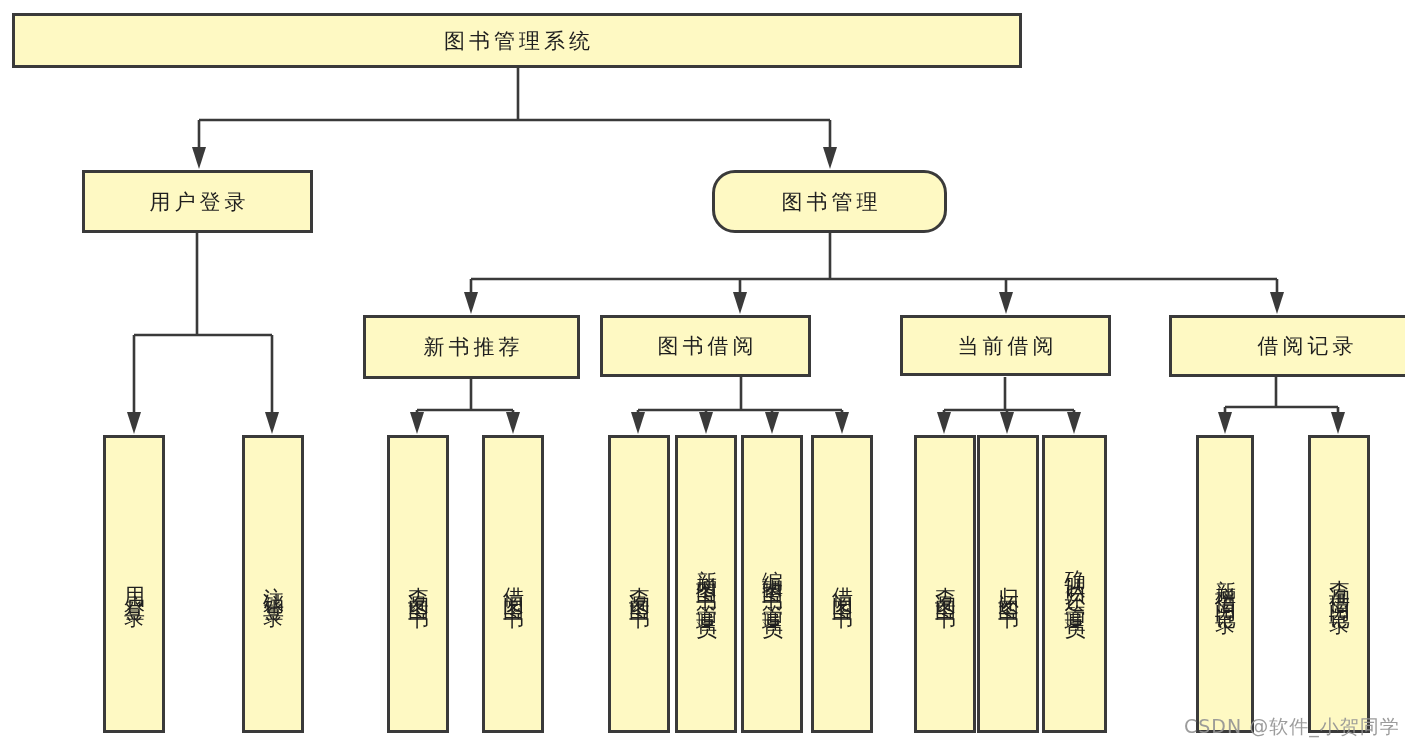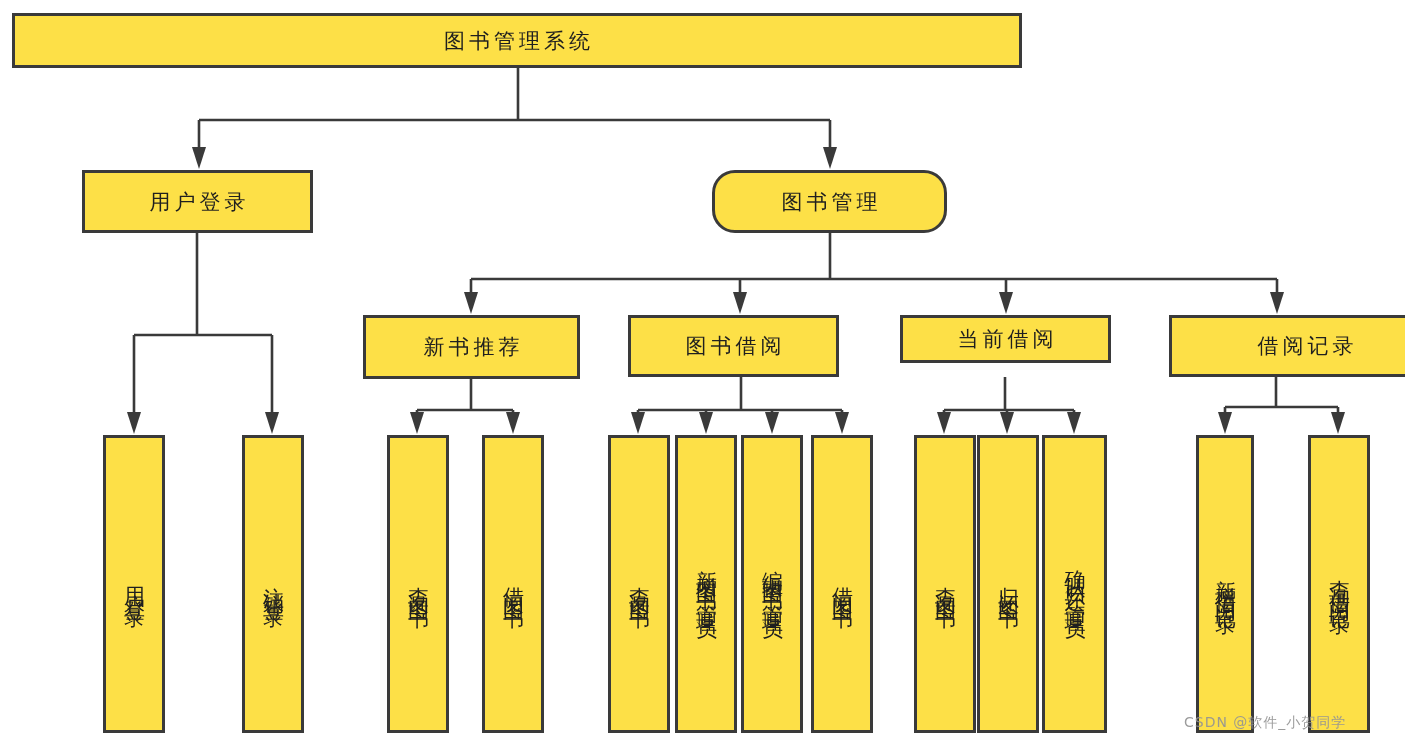--- a/index.html
+++ b/index.html
@@ -8,21 +8,21 @@
     width:1405px;height:747px;
     background:#ffffff;
     overflow:hidden;
     font-family:"DejaVu Sans","Liberation Sans",sans-serif;
   }
   #connector-svg{position:absolute;left:0;top:0;z-index:1;}
   .box{
     position:absolute;
     box-sizing:border-box;
     border:3px solid #3a3a3a;
-    background:#fde047;
+    background:#fef9c3;
     display:flex;
     align-items:center;
     justify-content:center;
     color:#1f1f1f;
     z-index:2;
   }
   .h-label{
     font-size:21px;
     letter-spacing:4px;
     text-indent:4px;
@@ -35,43 +35,43 @@
     letter-spacing:7px;
     line-height:1.1;
   }
   
   .n-root{left:12px;top:13px;width:1010px;height:55px;}
   
   .n-l2-0{left:82px;top:170px;width:231px;height:63px;}
   .n-l2-1{left:712px;top:170px;width:235px;height:63px;border-radius:23px;}
   
   .n-m0{left:363px;top:315px;width:217px;height:64px;}
-  .n-m1{left:628px;top:315px;width:211px;height:62px;}
-  .n-m2{left:900px;top:315px;width:211px;height:48px;}
+  .n-m1{left:600px;top:315px;width:211px;height:62px;}
+  .n-m2{left:900px;top:315px;width:211px;height:61px;}
   .n-m3{left:1169px;top:315px;width:241px;height:62px;padding-left:32px;}
   
   .leaf{top:435px;width:62px;height:298px;}
   .lf-0{left:103px;}
   .lf-1{left:242px;}
   .lf-2{left:387px;}
   .lf-3{left:482px;}
   .lf-4{left:608px;}
   .lf-5{left:675px;}
   .lf-6{left:741px;}
   .lf-7{left:811px;}
   .lf-8{left:914px;}
   .lf-9{left:977px;}
   .lf-10{left:1042px;width:65px;}
   .lf-11{left:1196px;width:58px;}
   .lf-12{left:1308px;}
   .watermark{
     position:absolute;
     left:1184px;top:714px;
     z-index:3;
-    font-size:14px;
+    font-size:19px;
     letter-spacing:1px;
     color:rgba(148,148,148,0.92);
     white-space:nowrap;
   }
 </style>
 </head>
 <body>
 
 <div id="canvas">
 

